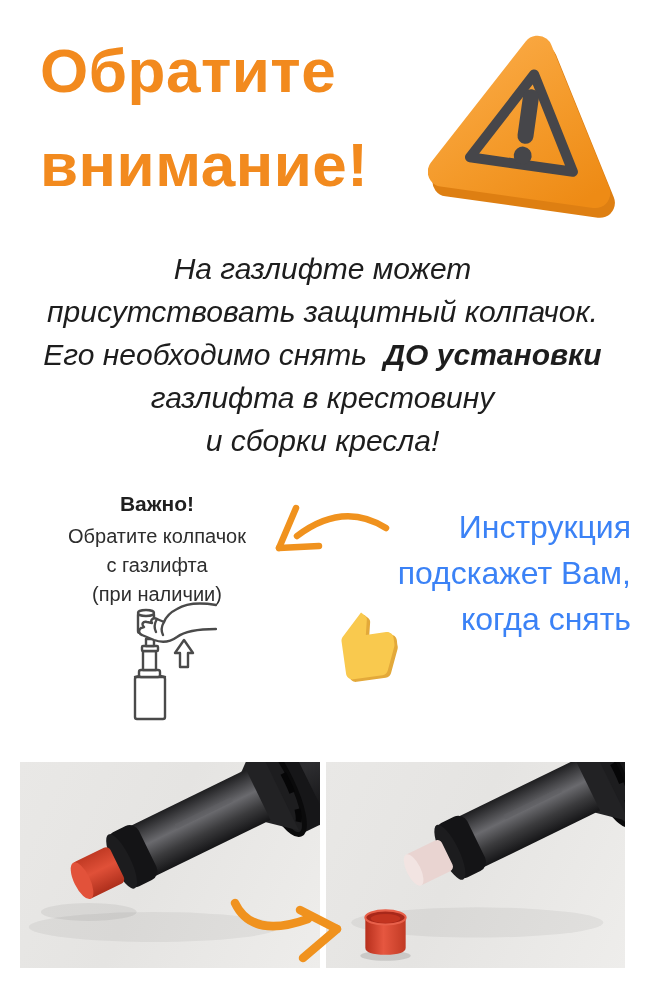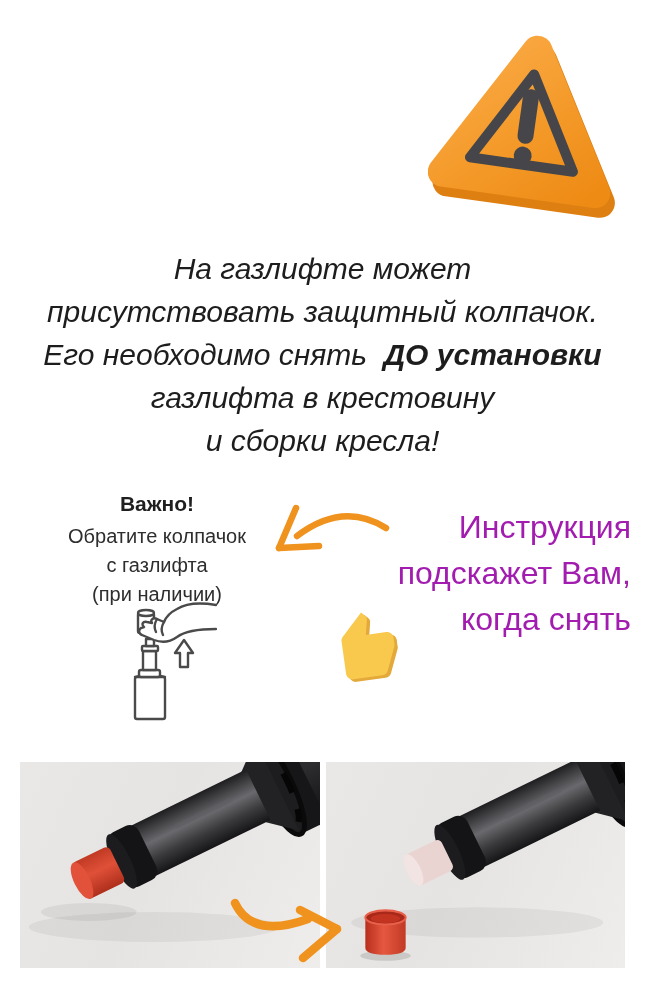--- a/index.html
+++ b/index.html
@@ -21,21 +21,21 @@
   .notice strong{font-weight:700;margin-left:8px;}
   .important{
     position:absolute;left:47px;top:489px;width:220px;
     text-align:center;font-size:20px;line-height:29px;color:#2e2e2e;
   }
   .important-title{font-weight:700;color:#1f1f1f;font-size:21px;margin-bottom:4px;}
   .schematic{position:absolute;left:110px;top:601px;width:107px;height:128px;}
   .arrow-left{position:absolute;left:255px;top:495px;width:140px;height:80px;pointer-events:none;}
   .instruction{
     position:absolute;right:14px;top:504px;width:330px;
-    text-align:right;font-size:32px;line-height:46px;color:#a21caf;
+    text-align:right;font-size:32px;line-height:46px;color:#3b82f6;
   }
   .thumb{position:absolute;left:320px;top:601px;width:78px;height:96px;transform:rotate(-8deg);}
   .photos{
     position:absolute;left:20px;top:762px;width:605px;height:206px;
     display:flex;gap:6px;
   }
   .photo{
     flex:1 1 0;height:206px;overflow:hidden;
     background:linear-gradient(115deg,#E9E8E6 0%,#E5E4E2 45%,#EEEDEB 100%);
   }
@@ -43,20 +43,24 @@
   .arrow-photos{
     position:absolute;left:20px;top:762px;width:605px;height:206px;
     pointer-events:none;z-index:3;
   }
 </style>
 </head>
 <body>
 
 <div class="page">
 
+  <h1 class="title" style="margin:0;">
+    <div>Обратите</div>
+    <div>внимание!</div>
+  </h1>
 
   <svg class="warn-tri" viewBox="0 0 200 208" aria-hidden="true">
     <defs>
       <linearGradient id="triGrad" x1="0" y1="0" x2="1" y2="1">
         <stop offset="0" stop-color="#FBAC49"></stop>
         <stop offset="0.55" stop-color="#F49A2A"></stop>
         <stop offset="1" stop-color="#EE8B15"></stop>
       </linearGradient>
     </defs>
     <g transform="rotate(8 100 104)">

